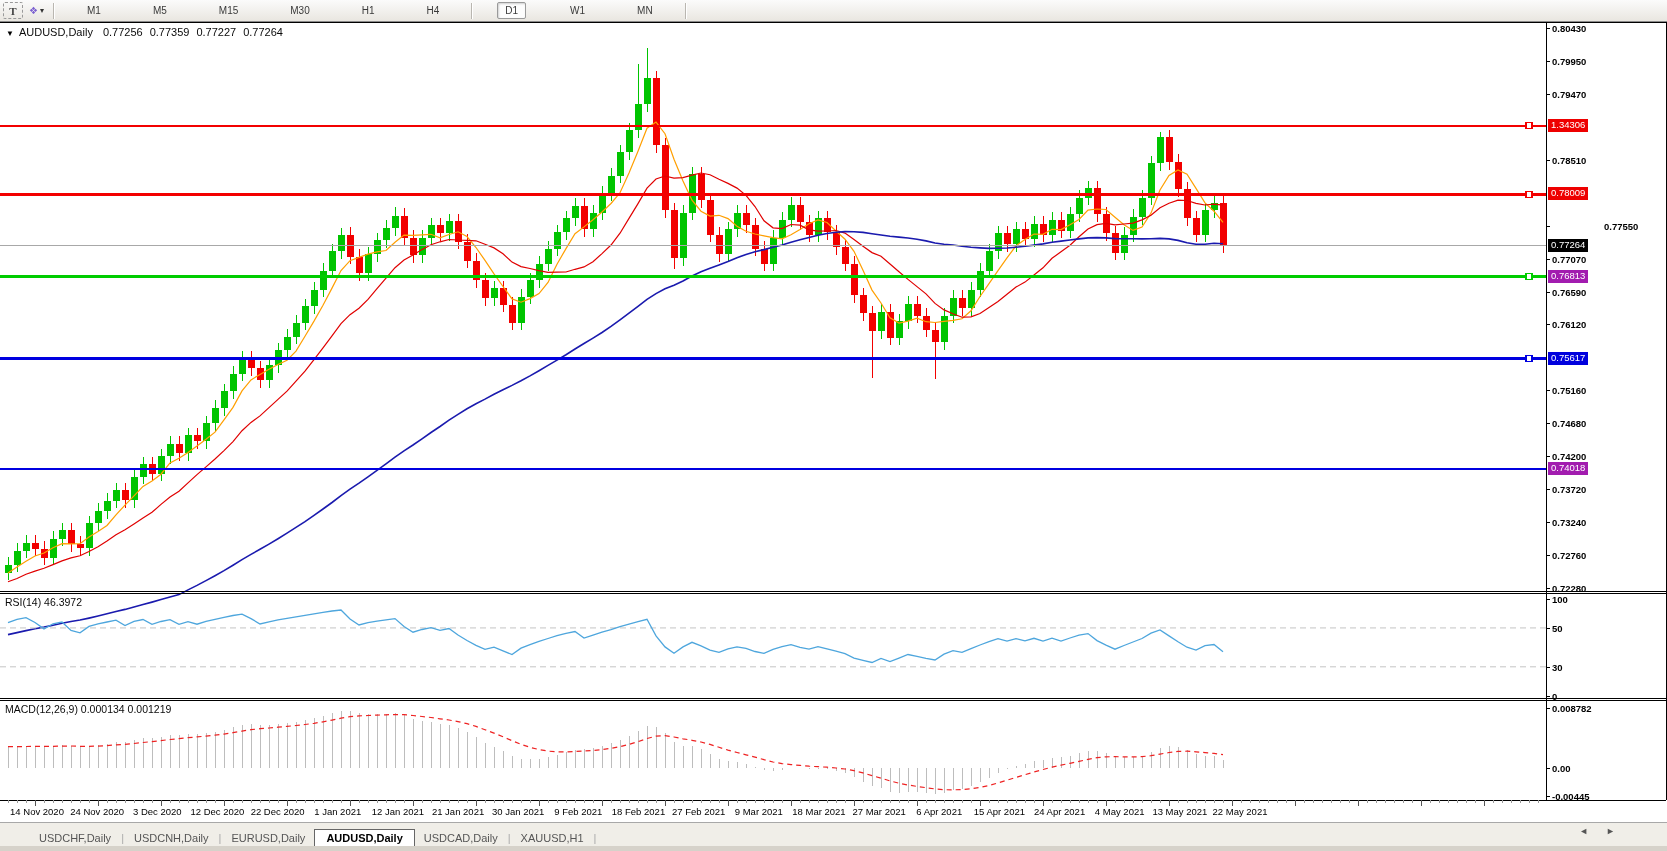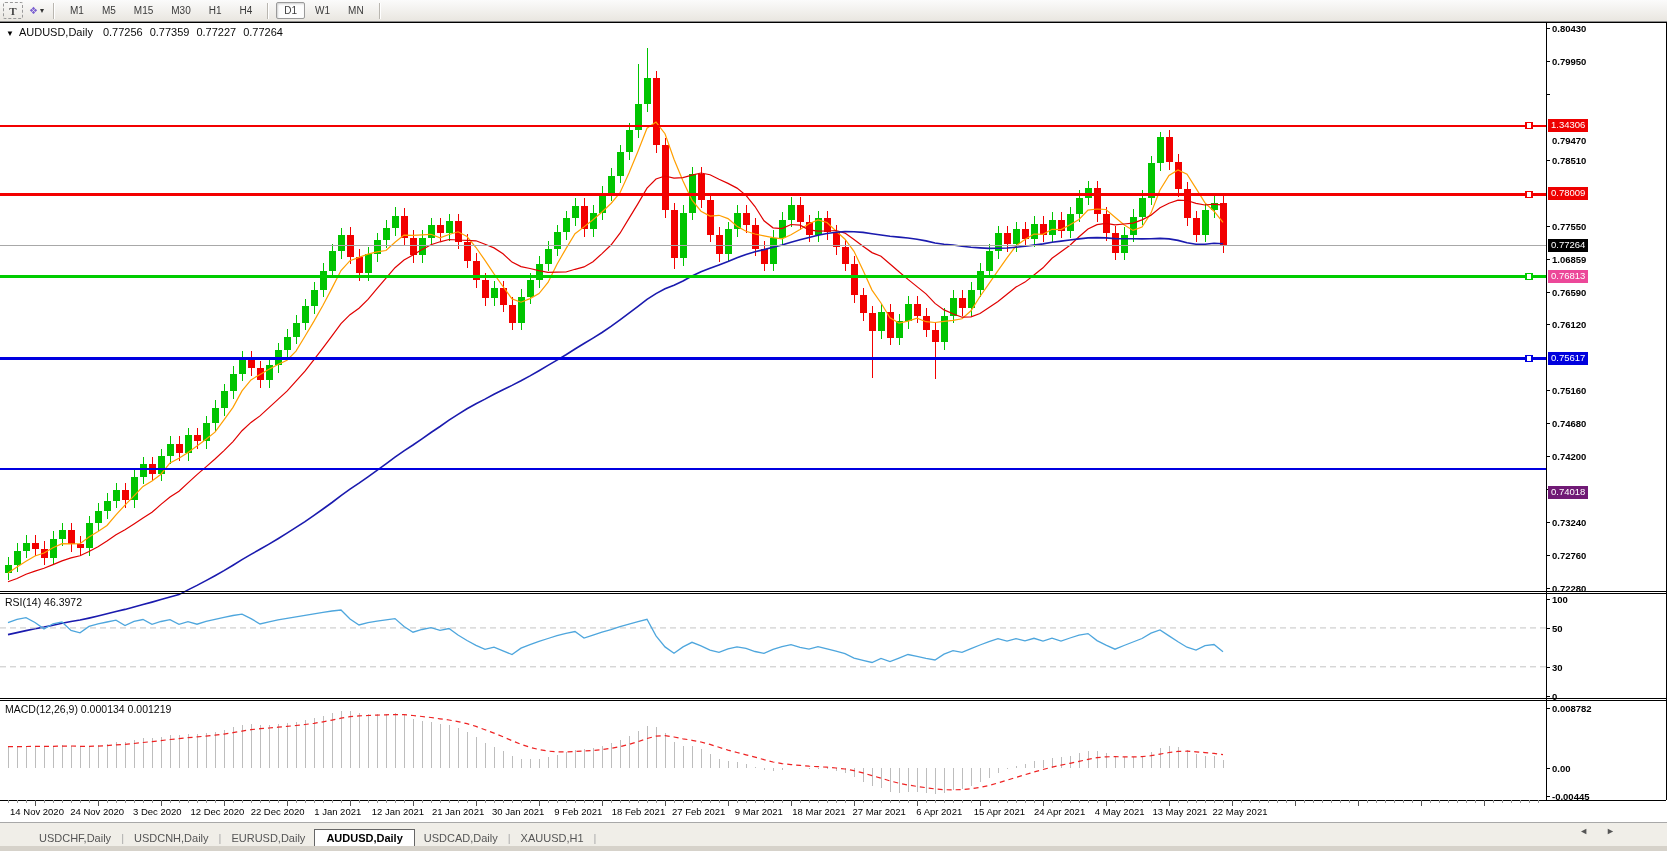--- a/index.html
+++ b/index.html
@@ -11,21 +11,21 @@
     background:linear-gradient(#fbfbfb,#e9e6e0);border-bottom:1px solid #8a8a8a;
     display:flex;align-items:center;font-size:10px;color:#333;}
   .tool-btn{height:17px;min-width:20px;margin-left:3px;border:1px dashed #9a9a9a;
     background:transparent;display:flex;align-items:center;justify-content:center;
     font-size:11px;color:#444;border-radius:2px;padding:0 2px;cursor:default;}
   .tool-btn .serifT{font-family:"Liberation Serif","DejaVu Serif",serif;font-weight:bold;}
   .tool-btn2{border:1px solid transparent;}
   .caret{font-size:8px;color:#333;margin-left:2px;}
   .diamond{color:#7a5fd0;font-size:10px;}
   .tsep{width:1px;height:16px;background:#b9b6b0;border-right:1px solid #fff;margin:0 6px;}
-  .tf{border:1px solid transparent;background:transparent;padding:2px 7px;margin:0 1px;
+  .tf{border:1px solid transparent;background:transparent;padding:2px 7px;margin:0 18px;
       font-size:10px;color:#3a3a3a;cursor:default;border-radius:2px;font-family:inherit;}
   .tf.active{background:#fdfdfd;border:1px solid #9a9a9a;box-shadow:inset 1px 1px 2px rgba(0,0,0,.18);}
   
   #overlay{position:absolute;inset:0;pointer-events:none;border-radius:26px;}
   #chart-title{position:absolute;left:6px;top:26px;font-size:11px;color:#0a0a0a;white-space:nowrap;}
   #chart-title .tri{font-size:8px;margin-right:5px;color:#000;}
   #chart-title span.v{margin-right:7px;}
   #chart-title span.sym{margin-right:10px;}
   .ind-label{position:absolute;font-size:10.5px;color:#0a0a0a;white-space:nowrap;}
   .ax{position:absolute;font-size:9.5px;color:#000;white-space:nowrap;font-weight:bold;}
@@ -718,39 +718,39 @@
 
 <div id="overlay">
   <div id="chart-title">
     <span class="tri">▼</span><span class="sym">AUDUSD,Daily</span><span class="v">0.77256</span><span class="v">0.77359</span><span class="v">0.77227</span><span class="v">0.77264</span>
   </div>
   <div class="ind-label" style="left:5px;top:596px;">RSI(14) 46.3972</div>
   <div class="ind-label" style="left:5px;top:703px;">MACD(12,26,9) 0.000134 0.001219</div>
   <div id="axis-layer">
       <span class="ax" style="left: 1552px; top: 23px;">0.80430</span>
       <span class="ax" style="left: 1552px; top: 55.9816px;">0.79950</span>
-      <span class="ax" style="left: 1552px; top: 88.9632px; margin-top: 46px;">0.79470</span>
+      <span class="ax" style="left: 1552px; top: 88.9632px;">0.79470</span>
       <span class="ax" style="left: 1552px; top: 154.926px;">0.78510</span>
-      <span class="ax" style="left: 1552px; top: 220.89px;">0.77550</span>
-      <span class="ax" style="left: 1552px; top: 253.871px;">1.06859</span>
+      <span class="ax" style="left: 1604px; top: 220.89px;">0.77550</span>
+      <span class="ax" style="left: 1552px; top: 253.871px;">0.77070</span>
       <span class="ax" style="left: 1552px; top: 286.853px;">0.76590</span>
       <span class="ax" style="left: 1552px; top: 319.147px;">0.76120</span>
       <span class="ax" style="left: 1552px; top: 385.11px;">0.75160</span>
       <span class="ax" style="left: 1552px; top: 418.092px;">0.74680</span>
       <span class="ax" style="left: 1552px; top: 451.074px;">0.74200</span>
       <span class="ax" style="left: 1552px; top: 484.055px;">0.73720</span>
       <span class="ax" style="left: 1552px; top: 517.037px; text-align: right;">0.73240</span>
       <span class="ax" style="left: 1552px; top: 550.018px;">0.72760</span>
       <span class="ax" style="left: 1552px; top: 583px;">0.72280</span>
       <span class="badge" style="top: 118.571px; background: rgb(238, 0, 0); color: rgb(255, 255, 255);">1.34306</span>
       <span class="badge" style="top: 187.351px; background: rgb(238, 0, 0); color: rgb(255, 255, 255);">0.78009</span>
       <span class="badge" style="top: 238.541px; background: rgb(0, 0, 0); color: rgb(255, 255, 255);">0.77264</span>
-      <span class="badge" style="top: 269.53px; background: #ec4899; color: rgb(255, 255, 255);">0.76813</span>
+      <span class="badge" style="top: 269.53px; background: #a21caf; color: rgb(255, 255, 255);">0.76813</span>
       <span class="badge" style="top: 351.709px; background: rgb(0, 0, 221); color: rgb(255, 255, 255);">0.75617</span>
-      <span class="badge" style="top: 461.579px; background: #701a75; color: rgb(255, 255, 255); margin-top: 24px;">0.74018</span>
+      <span class="badge" style="top: 461.579px; background: #a21caf; color: rgb(255, 255, 255);">0.74018</span>
       <span class="ax" style="left: 1552px; top: 594px;">100</span>
       <span class="ax" style="left: 1552px; top: 623px;">50</span>
       <span class="ax" style="left: 1552px; top: 662px;">30</span>
       <span class="ax" style="left: 1552px; top: 691px;">0</span>
       <span class="ax" style="left: 1552px; top: 703px;">0.008782</span>
       <span class="ax" style="left: 1552px; top: 763px;">0.00</span>
       <span class="ax" style="left: 1552px; top: 791px;">-0.00445</span>
     </div>
   <div id="date-layer">
       <span class="dt" style="left: 37px;">14 Nov 2020</span>

